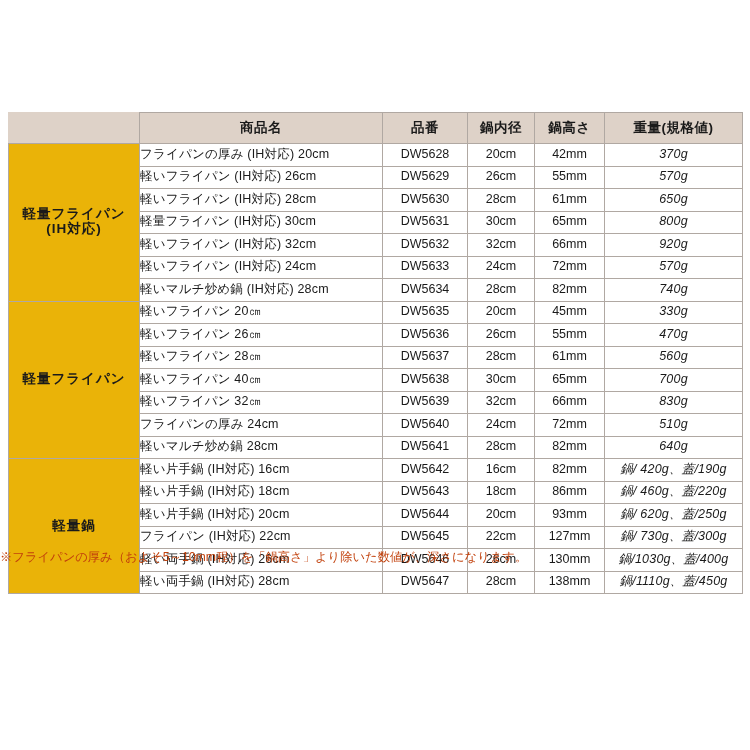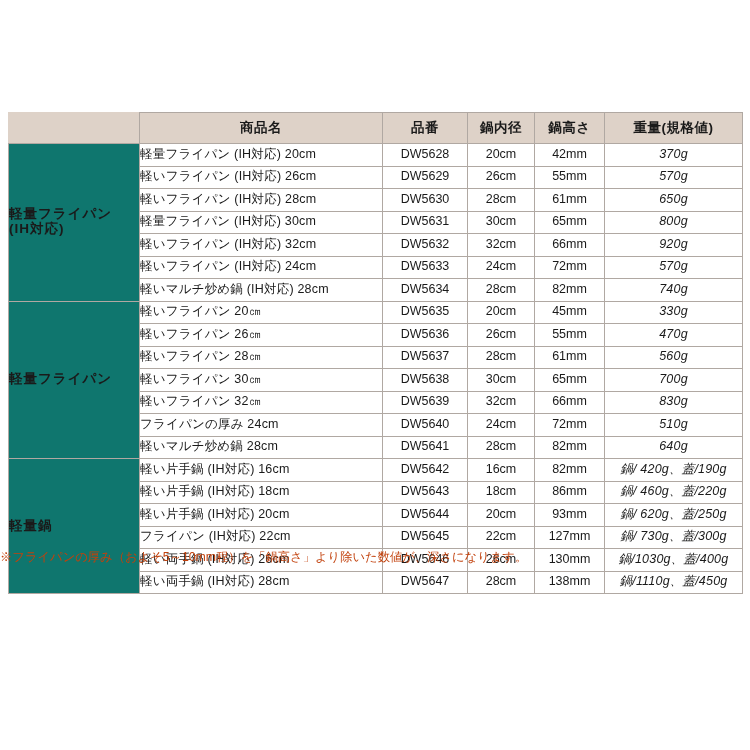--- a/index.html
+++ b/index.html
@@ -56,25 +56,25 @@
     height: 30px;
     color: #1a1a1a;
     letter-spacing: 0.5px;
   }
   table.spec thead th.blank {
     background: #ded2c8;
     border-left-color: #ded2c8;
     border-top-color: #ded2c8;
   }
   td.group {
-    text-align: left;
+    text-align: center;
     font-weight: bold;
     font-size: 13.5px;
     letter-spacing: 1px;
-    background: #0f766e;
+    background: #eab308;
     margin-left: 9px;
   }
   td.group .g-line { display: block; }
   td.name {
     text-align: left;
     padding-left: 14px;
     font-size: 12.5px;
     letter-spacing: 0.2px;
   }
   td.code, td.dia, td.hei, td.wei {
@@ -123,21 +123,21 @@
           <th>重量(規格値)</th>
         </tr>
       </thead>
       <tbody>
 
         <tr>
           <td class="group" rowspan="7">
             <span class="g-line">軽量フライパン</span>
             <span class="g-line">(IH対応)</span>
           </td>
-          <td class="name">軽量フライパン (IH対応) 20cm</td>
+          <td class="name">フライパンの厚み (IH対応) 20cm</td>
           <td class="code">DW5628</td>
           <td class="dia">20cm</td>
           <td class="hei">42mm</td>
           <td class="wei">370g</td>
         </tr>
         <tr>
           <td class="name">軽いフライパン (IH対応) 26cm</td>
           <td class="code">DW5629</td>
           <td class="dia">26cm</td>
           <td class="hei">55mm</td>
@@ -197,21 +197,21 @@
           <td class="wei">470g</td>
         </tr>
         <tr>
           <td class="name">軽いフライパン 28㎝</td>
           <td class="code">DW5637</td>
           <td class="dia">28cm</td>
           <td class="hei">61mm</td>
           <td class="wei">560g</td>
         </tr>
         <tr>
-          <td class="name">軽いフライパン 30㎝</td>
+          <td class="name">軽いフライパン 40㎝</td>
           <td class="code">DW5638</td>
           <td class="dia">30cm</td>
           <td class="hei">65mm</td>
           <td class="wei">700g</td>
         </tr>
         <tr>
           <td class="name">軽いフライパン 32㎝</td>
           <td class="code">DW5639</td>
           <td class="dia">32cm</td>
           <td class="hei">66mm</td>

